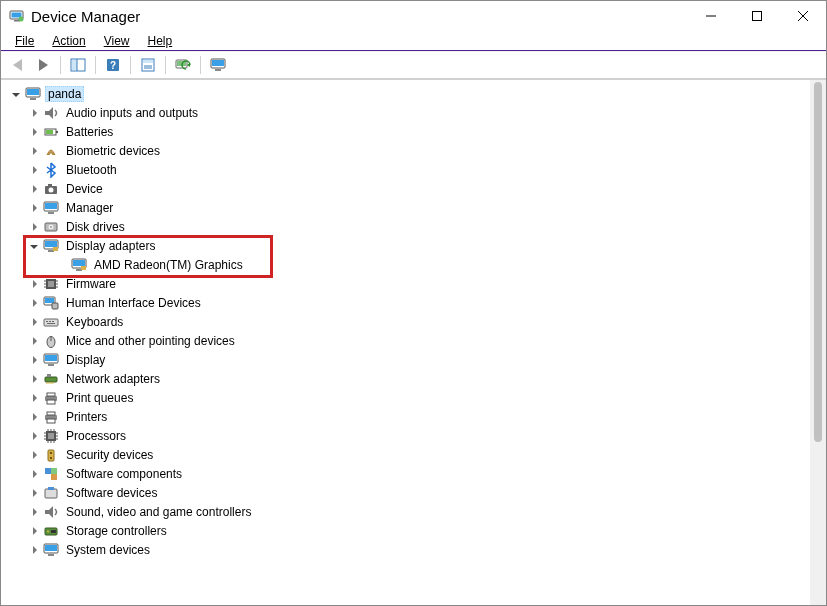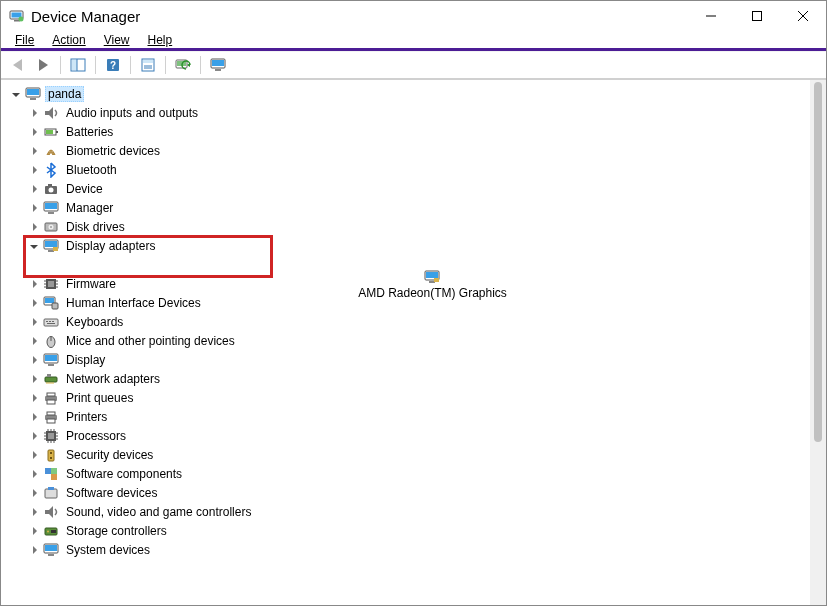--- a/index.html
+++ b/index.html
@@ -39,21 +39,21 @@
     font-family: "Segoe UI Symbol", sans-serif;
   }
 
   .menu-bar {
     height: 20px;
     display: flex;
     align-items: center;
     padding-left: 6px;
     gap: 2px;
     background: #fff;
-    border-bottom: 3px solid #4c1d95;
+    border-bottom: 1px solid #4c1d95;
     font-size: 12px;
   }
   .menu-item {
     padding: 2px 8px;
   }
   .menu-item .ul { text-decoration: underline; }
 
   .toolbar {
     height: 28px;
     display: flex;
@@ -132,21 +132,21 @@
   .node-label {
     padding: 1px 3px;
   }
   .node-label.selected {
     background: #cce8ff;
     border: 1px dotted #99d1ff;
     padding: 0 2px;
   }
   .indent-0 { padding-left: 2px; }
   .indent-1 { padding-left: 20px; }
-  .indent-2 { padding-left: 48px; flex-direction: column; }
+  .indent-2 { padding-left: 48px; }
 
   .highlight-box {
     position: absolute;
     border: 3px solid #d02424;
     pointer-events: none;
   }
 
   .scrollbar-fake {
     width: 16px;
     background: #f0f0f0;

